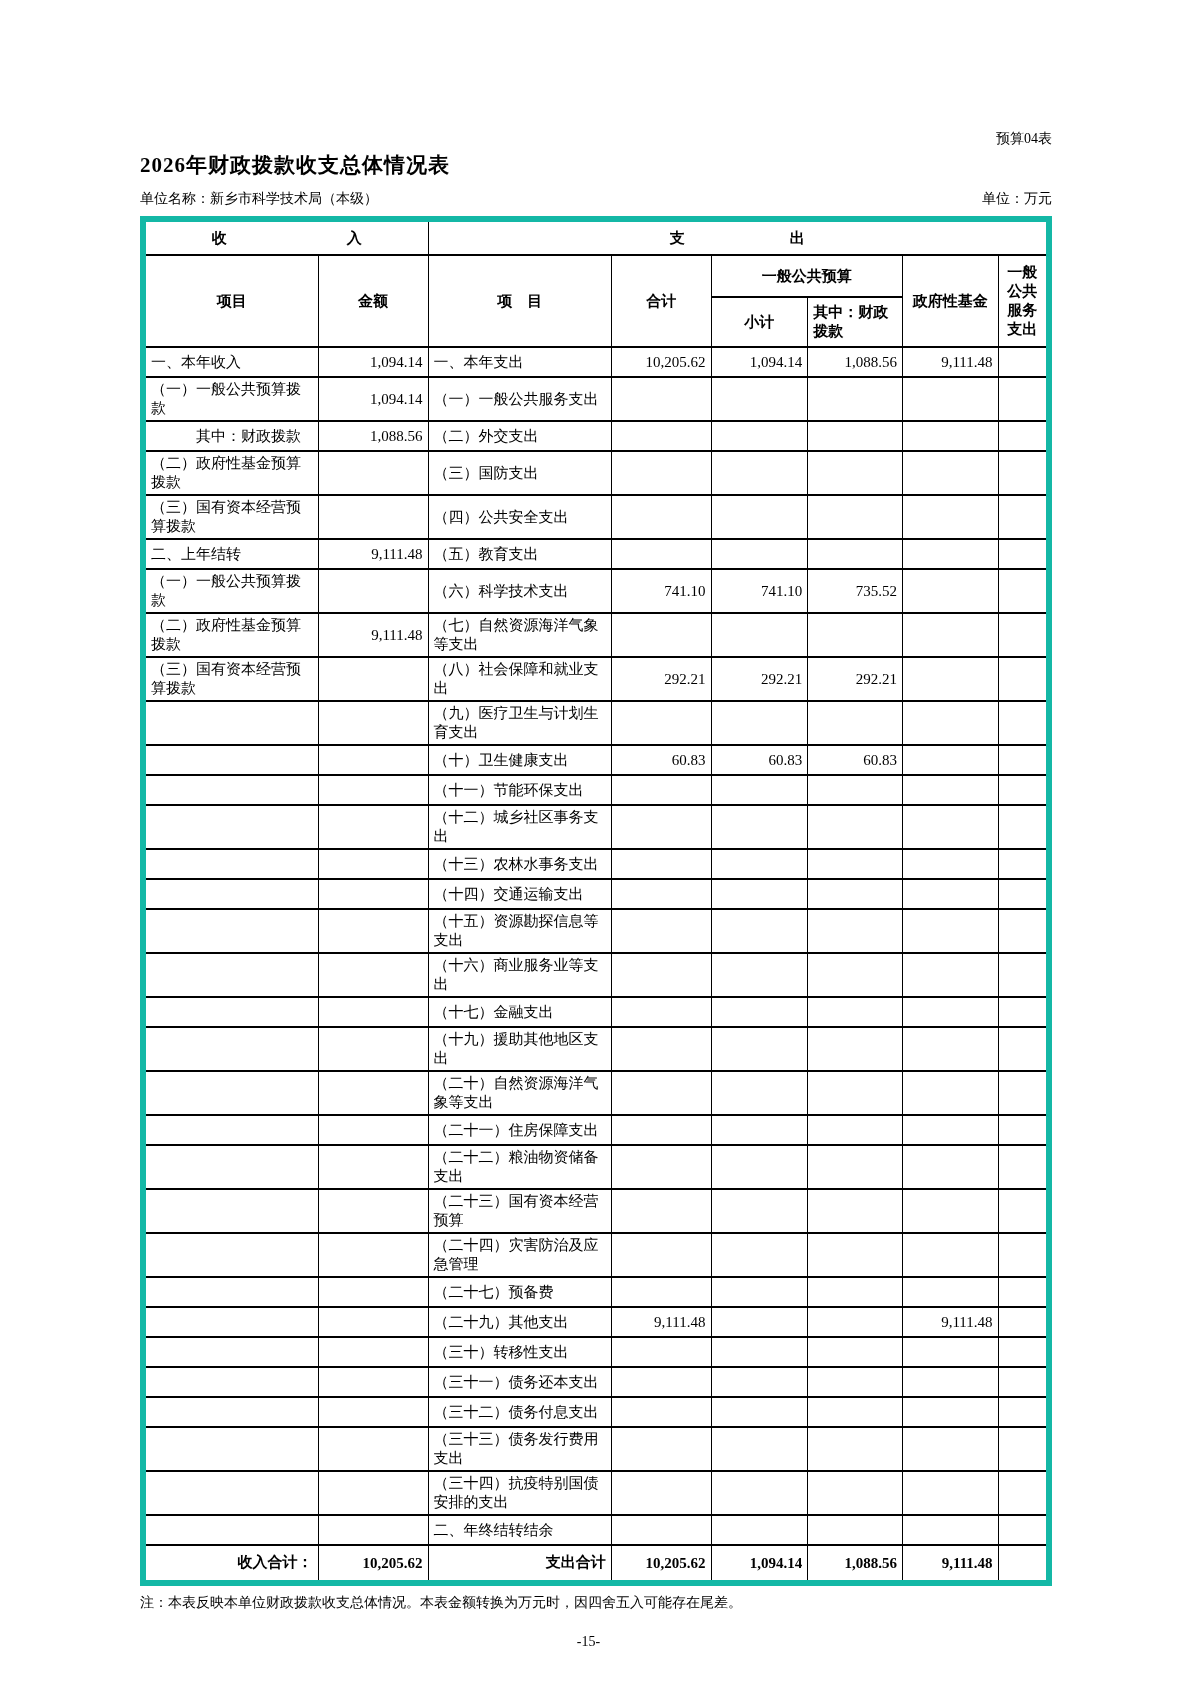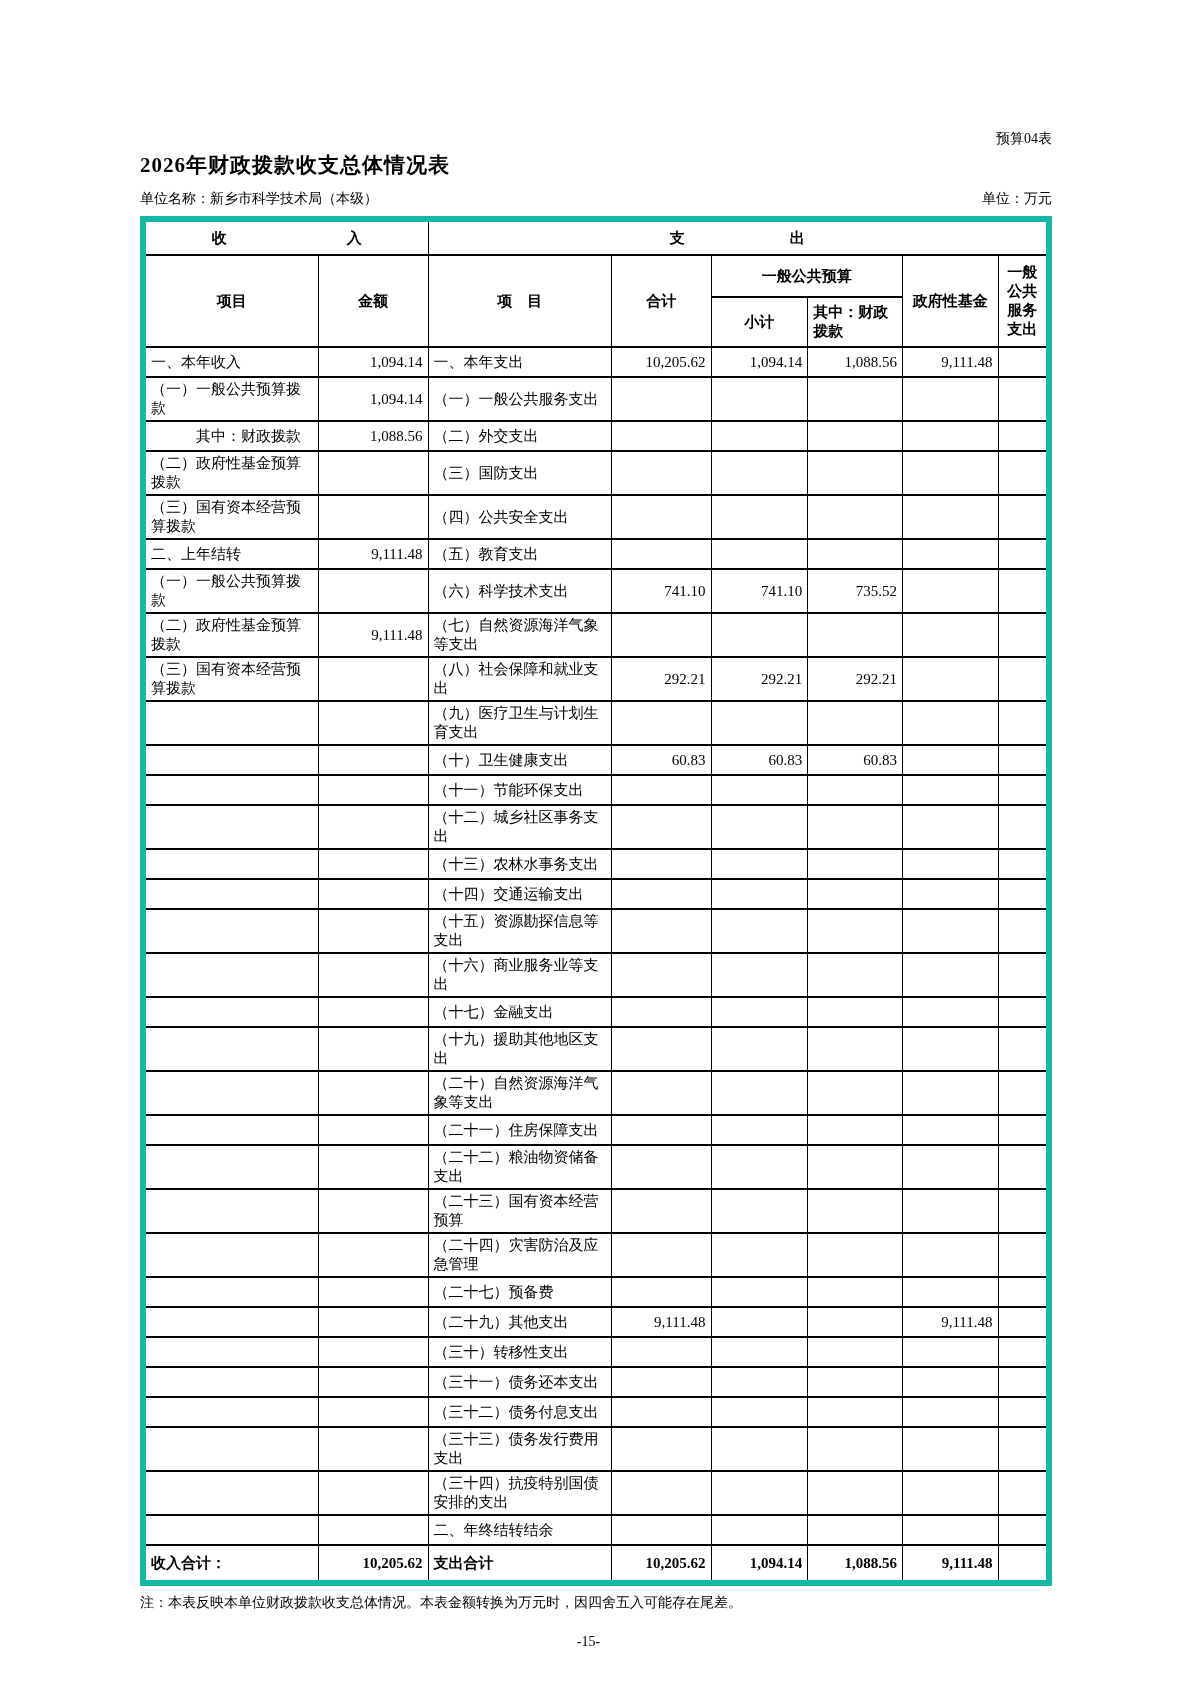--- a/index.html
+++ b/index.html
@@ -68,21 +68,21 @@
   tr.hrow td { height: 36px; }
   tr.hsub td { height: 44px; }
   td.fiscal-hd { text-align: left; }
   tbody td { height: 24px; }
   tbody td.item { text-align: left; }
   tbody td.num  { text-align: right; }
   tfoot td {
     font-weight: bold;
     height: 30px;
   }
-  tfoot td.item { text-align: left; }
+  tfoot td.item { text-align: right; font-family: Liberation Mono, monospace; }
   tfoot td.num  { text-align: right; }
   .note {
     font-size: 14px;
     margin-top: 8px;
   }
   .pageno {
     position: absolute;
     left: 0;
     right: 13px;
     bottom: 34px;

